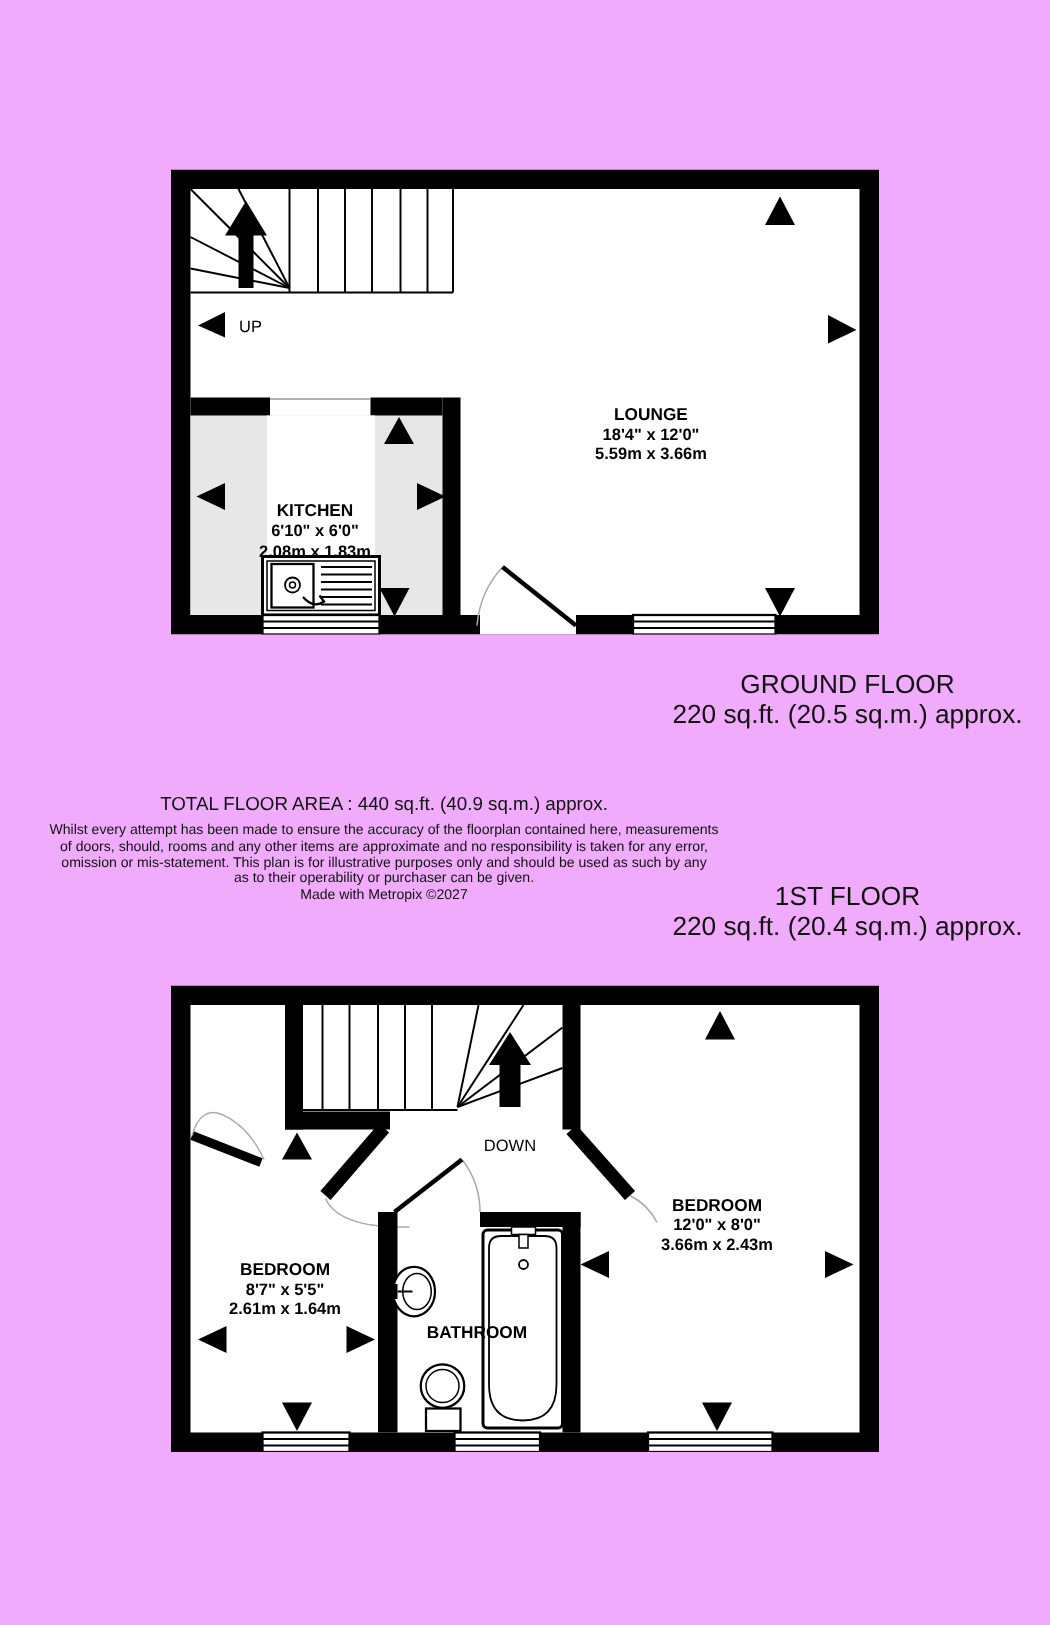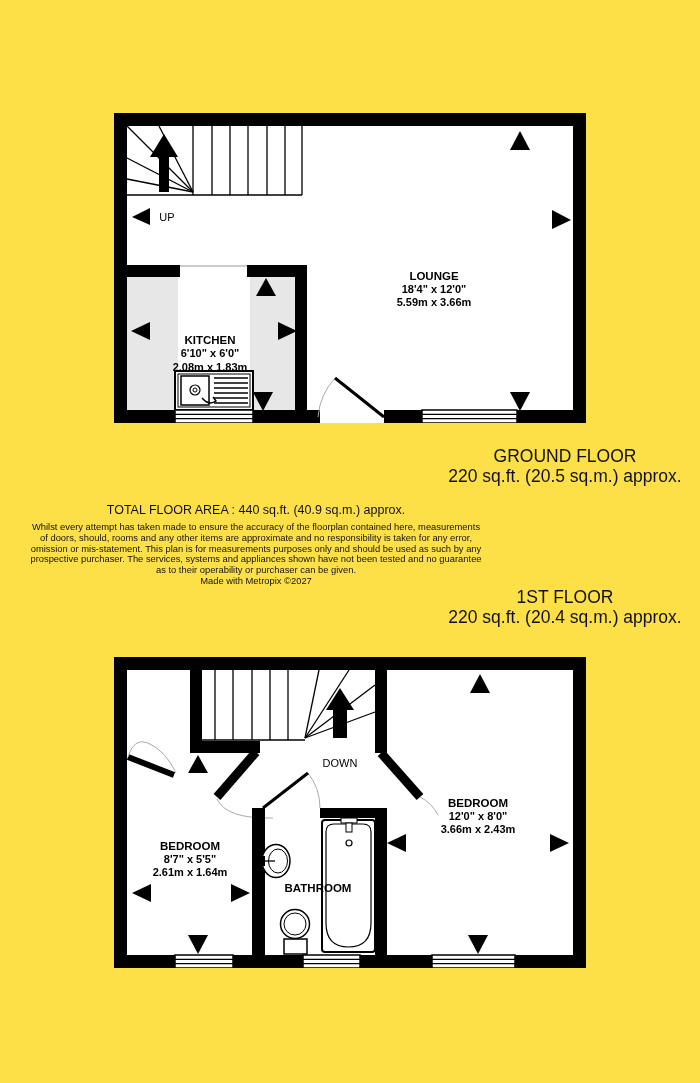--- a/index.html
+++ b/index.html
@@ -1,21 +1,21 @@
 <!DOCTYPE html>
 <html><head>
 <meta charset="utf-8">
 <style>
   html,body{margin:0;padding:0;background:#fff;}
-  #page{position:relative;width:700px;height:1083px;background:#fde047;overflow:hidden;
+  #page{position:relative;width:700px;height:1083px;background:#f0abfc;overflow:hidden;
         font-family:"Liberation Sans",sans-serif;color:#000;}
   .plan{position:absolute;}
   .hdr{position:absolute;left:415px;width:300px;text-align:center;
        font-size:17.5px;line-height:19.5px;color:#111;}
-  #summary{position:absolute;left:6px;top:503px;width:500px;text-align:center;color:#111;}
+  #summary{position:absolute;left:6px;top:529px;width:500px;text-align:center;color:#111;}
   #summary .total{font-size:12.5px;margin-bottom:5px;}
   #summary .disc{font-size:9.4px;line-height:10.8px;}
   text{fill:#000;}
   .room-name{font-weight:bold;font-size:11.5px;text-anchor:middle;}
   .room-dim{font-weight:bold;font-size:11px;text-anchor:middle;}
   .stair-label{font-size:11px;text-anchor:middle;}
   .wall{fill:#000;stroke:none;}
   .floor{fill:#fff;stroke:none;}
   .thin{stroke:#000;stroke-width:1.3;fill:none;}
   .arc{stroke:#aaa;stroke-width:1;fill:none;}
@@ -110,24 +110,23 @@
     </g>
   </svg>
 
   <div class="hdr" style="top:447px;">
     <div>GROUND FLOOR</div>
     <div>220 sq.ft. (20.5 sq.m.) approx.</div>
   </div>
 
   <div id="summary">
     <div class="total">TOTAL FLOOR AREA : 440 sq.ft. (40.9 sq.m.) approx.</div>
-    <div class="disc">Whilst every attempt has taken made to ensure the accuracy of the floorplan contained here, measurements</div>
+    <div class="disc">Whilst every attempt has been made to ensure the accuracy of the floorplan contained here, measurements</div>
     <div class="disc">of doors, should, rooms and any other items are approximate and no responsibility is taken for any error,</div>
-    <div class="disc">omission or mis-statement. This plan is for measurements purposes only and should be used as such by any</div>
-    <div class="disc">prospective purchaser. The services, systems and appliances shown have not been tested and no guarantee</div>
+    <div class="disc">omission or mis-statement. This plan is for illustrative purposes only and should be used as such by any</div>
     <div class="disc">as to their operability or purchaser can be given.</div>
     <div class="disc">Made with Metropix ©2027</div>
   </div>
 
   <div class="hdr" style="top:588px;">
     <div>1ST FLOOR</div>
     <div>220 sq.ft. (20.4 sq.m.) approx.</div>
   </div>
 
   <svg class="plan" style="left:114px;top:657px;" width="472" height="311" viewBox="0 0 472 311">

